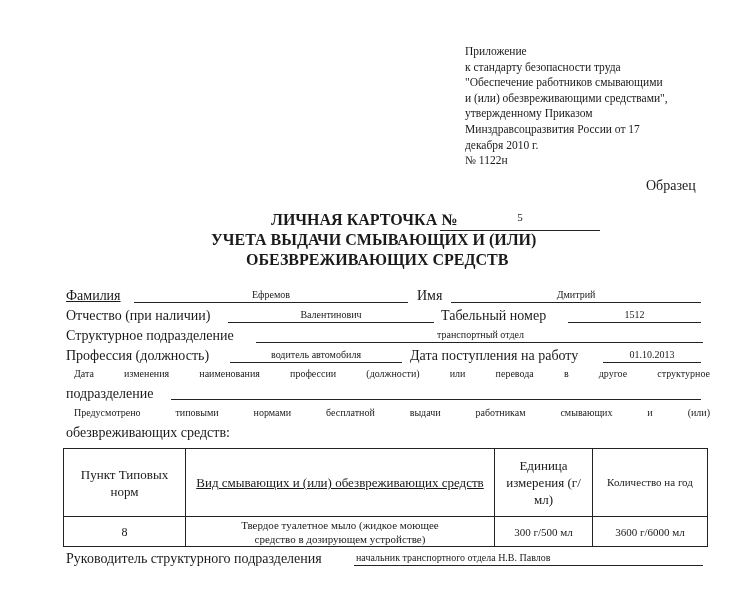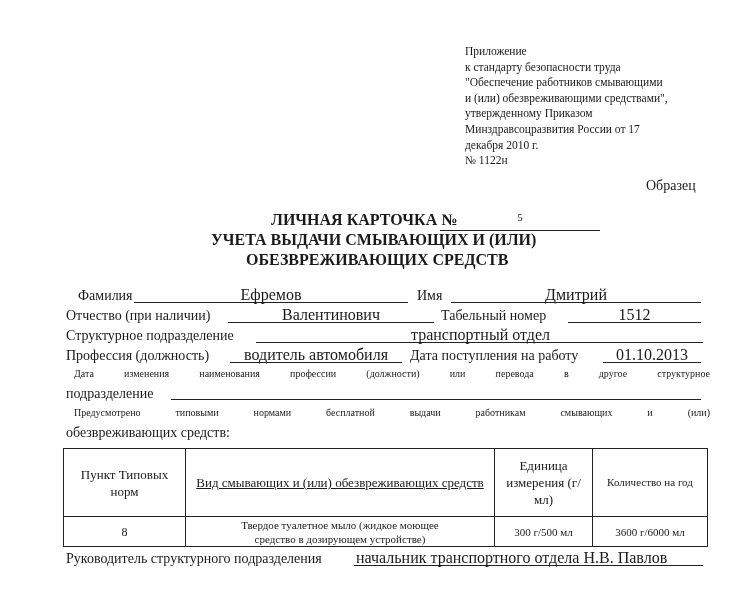--- a/index.html
+++ b/index.html
@@ -9,21 +9,21 @@
   .appendix { left:465px; top:44px; font-size:11.5px; line-height:15.6px; }
   .appendix div { white-space:nowrap; }
   .sample { left:646px; top:178px; font-size:14px; }
   .title { font-weight:bold; font-size:16px; white-space:nowrap; }
   .t1 { left:230px; top:211px;margin-left:41px; }
   .t2 { left:211px; top:231px; }
   .t3 { left:246px; top:251px; }
   .card-no-line { left:440px; top:230px; width:160px; border-bottom:1.3px solid #222; height:0; }
   .card-no-val { left:440px; top:211px; width:160px; text-align:center; font-size:11px; }
   .lbl { font-size:14px; white-space:nowrap; }
-  .fill { border-bottom:1.2px solid #222; text-align:center; font-size:16px; white-space:nowrap; height:15px; line-height:16px; }
+  .fill { border-bottom:1.2px solid #222; text-align:center; font-size:10px; white-space:nowrap; height:15px; line-height:16px; }
   .para { font-size:10px; white-space:nowrap;margin-left:8px; }
   table.norms { position:absolute; left:63px; top:448px; border-collapse:collapse; }
   table.norms td { border:1.3px solid #222; text-align:center; vertical-align:middle; padding:0 4px; }
   .th { font-size:13px; line-height:17px; }
   .thsmall { font-size:11px; }
   .tdv { font-size:11px; line-height:14px; }
 </style>
 </head>
 <body>
 
@@ -39,21 +39,21 @@
 </div>
 
 <div class="abs sample">Образец</div>
 
 <div class="abs title t1">ЛИЧНАЯ КАРТОЧКА №</div>
 <div class="abs card-no-val">5</div>
 <div class="abs card-no-line"></div>
 <div class="abs title t2">УЧЕТА ВЫДАЧИ СМЫВАЮЩИХ И (ИЛИ)</div>
 <div class="abs title t3">ОБЕЗВРЕЖИВАЮЩИХ СРЕДСТВ</div>
 
-<div class="abs lbl" style="left:78px;top:288px;">Фамилия</div>
+<div class="abs lbl" style="left:66px;top:288px;text-decoration:underline;">Фамилия</div>
 <div class="abs fill" style="left:134px;top:287px;width:274px;">Ефремов</div>
 <div class="abs lbl" style="left:417px;top:288px;">Имя</div>
 <div class="abs fill" style="left:451px;top:287px;width:250px;">Дмитрий</div>
 
 <div class="abs lbl" style="left:66px;top:308px;">Отчество (при наличии)</div>
 <div class="abs fill" style="left:228px;top:307px;width:206px;">Валентинович</div>
 <div class="abs lbl" style="left:441px;top:308px;">Табельный номер</div>
 <div class="abs fill" style="left:568px;top:307px;width:133px;">1512</div>
 
 <div class="abs lbl" style="left:66px;top:328px;">Структурное подразделение</div>

